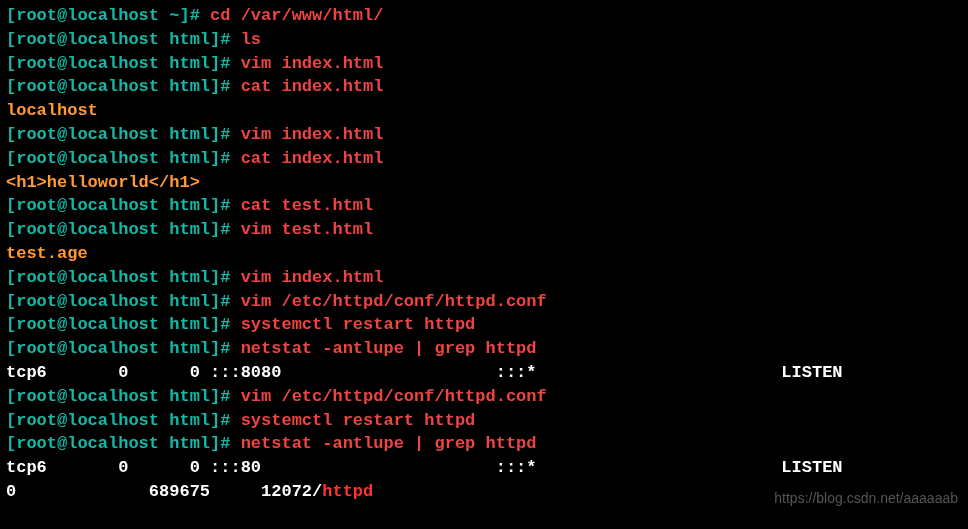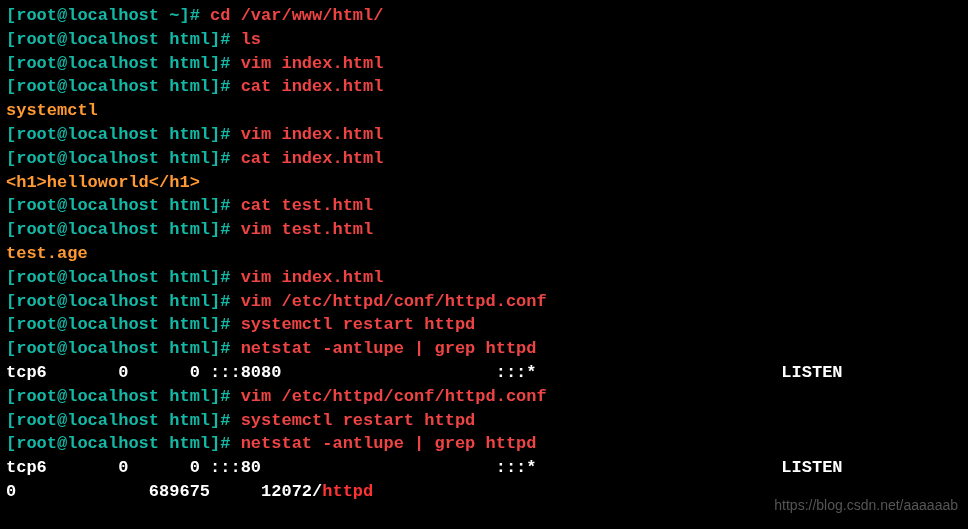--- a/index.html
+++ b/index.html
@@ -33,37 +33,37 @@
       color: #ff9933;
     }
     .output-white {
       color: #ffffff;
     }
     .highlight-red {
       color: #ff3333;
     }
     .watermark {
       position: absolute;
-      bottom: 13px;
+      bottom: 20px;
       right: 10px;
       color: #555555;
       font-size: 14px;
       font-weight: normal;
       font-family: sans-serif;
     }
   </style>
 </head>
 <body>
 
 <div id="terminal">
     <div class="line"><span class="prompt-bracket">[root@localhost ~]# </span><span class="command">cd /var/www/html/</span></div>
     <div class="line"><span class="prompt-bracket">[root@localhost html]# </span><span class="command">ls</span></div>
     <div class="line"><span class="prompt-bracket">[root@localhost html]# </span><span class="command">vim index.html</span></div>
     <div class="line"><span class="prompt-bracket">[root@localhost html]# </span><span class="command">cat index.html</span></div>
-    <div class="line"><span class="output">systemctl</span></div>
+    <div class="line"><span class="output">localhost</span></div>
     <div class="line"><span class="prompt-bracket">[root@localhost html]# </span><span class="command">vim index.html</span></div>
     <div class="line"><span class="prompt-bracket">[root@localhost html]# </span><span class="command">cat index.html</span></div>
     <div class="line"><span class="output">&lt;h1&gt;helloworld&lt;/h1&gt;</span></div>
     <div class="line"><span class="prompt-bracket">[root@localhost html]# </span><span class="command">cat test.html</span></div>
     <div class="line"><span class="prompt-bracket">[root@localhost html]# </span><span class="command">vim test.html</span></div>
     <div class="line"><span class="output">test.age</span></div>
     <div class="line"><span class="prompt-bracket">[root@localhost html]# </span><span class="command">vim index.html</span></div>
     <div class="line"><span class="prompt-bracket">[root@localhost html]# </span><span class="command">vim /etc/httpd/conf/httpd.conf</span></div>
     <div class="line"><span class="prompt-bracket">[root@localhost html]# </span><span class="command">systemctl restart httpd</span></div>
     <div class="line"><span class="prompt-bracket">[root@localhost html]# </span><span class="command">netstat -antlupe | grep httpd</span></div>

